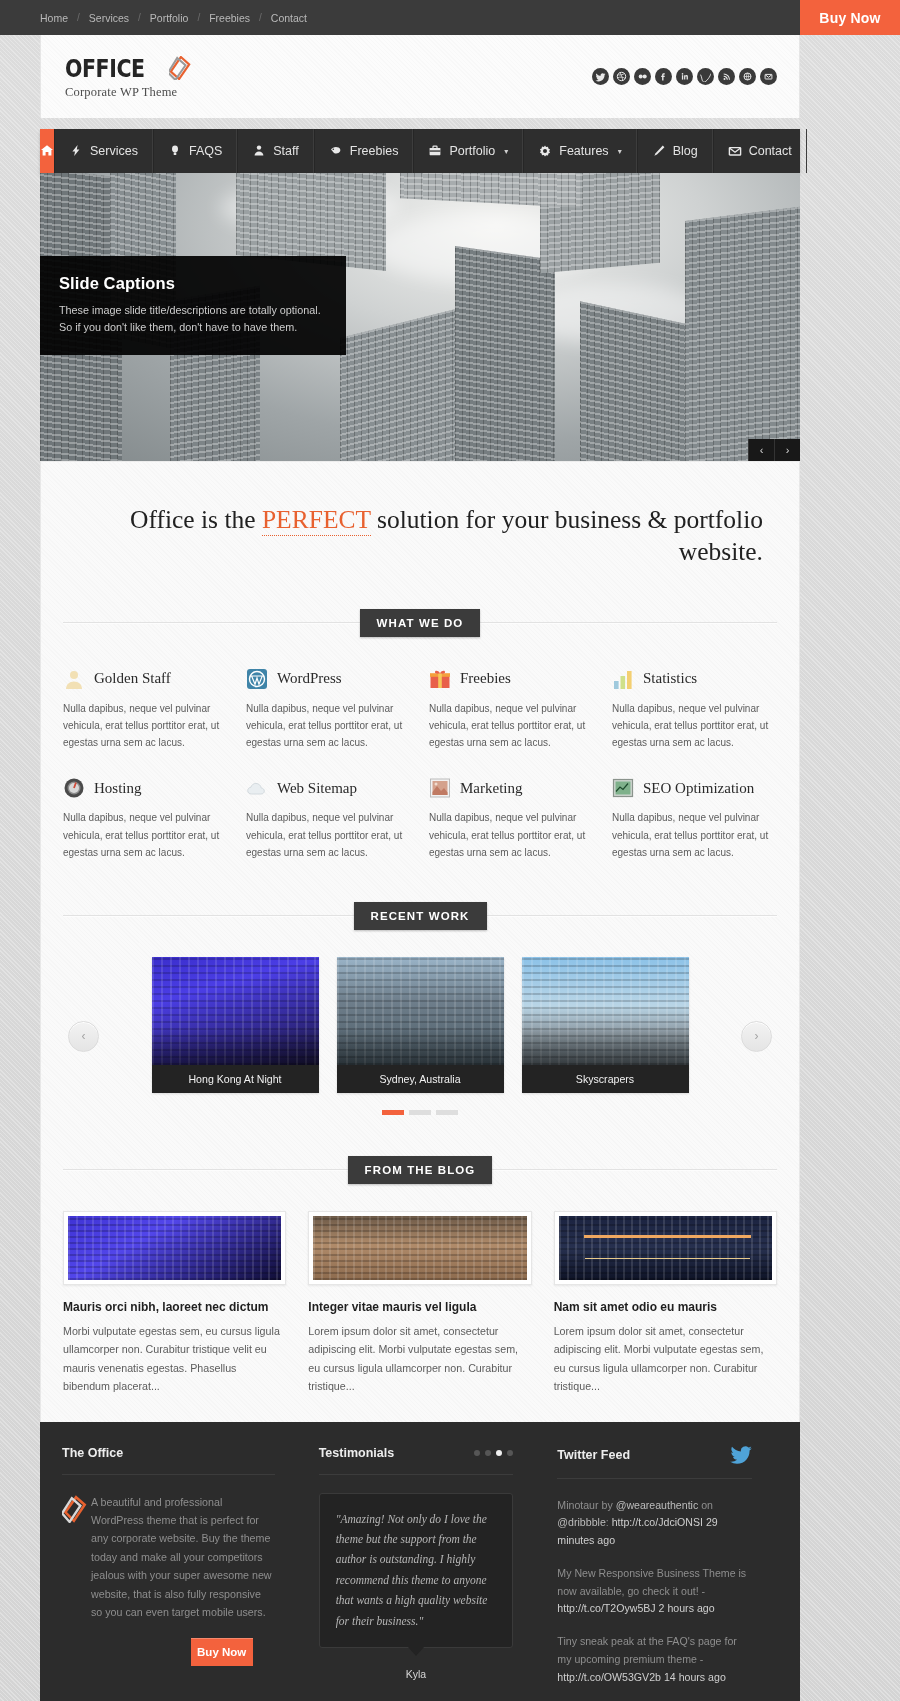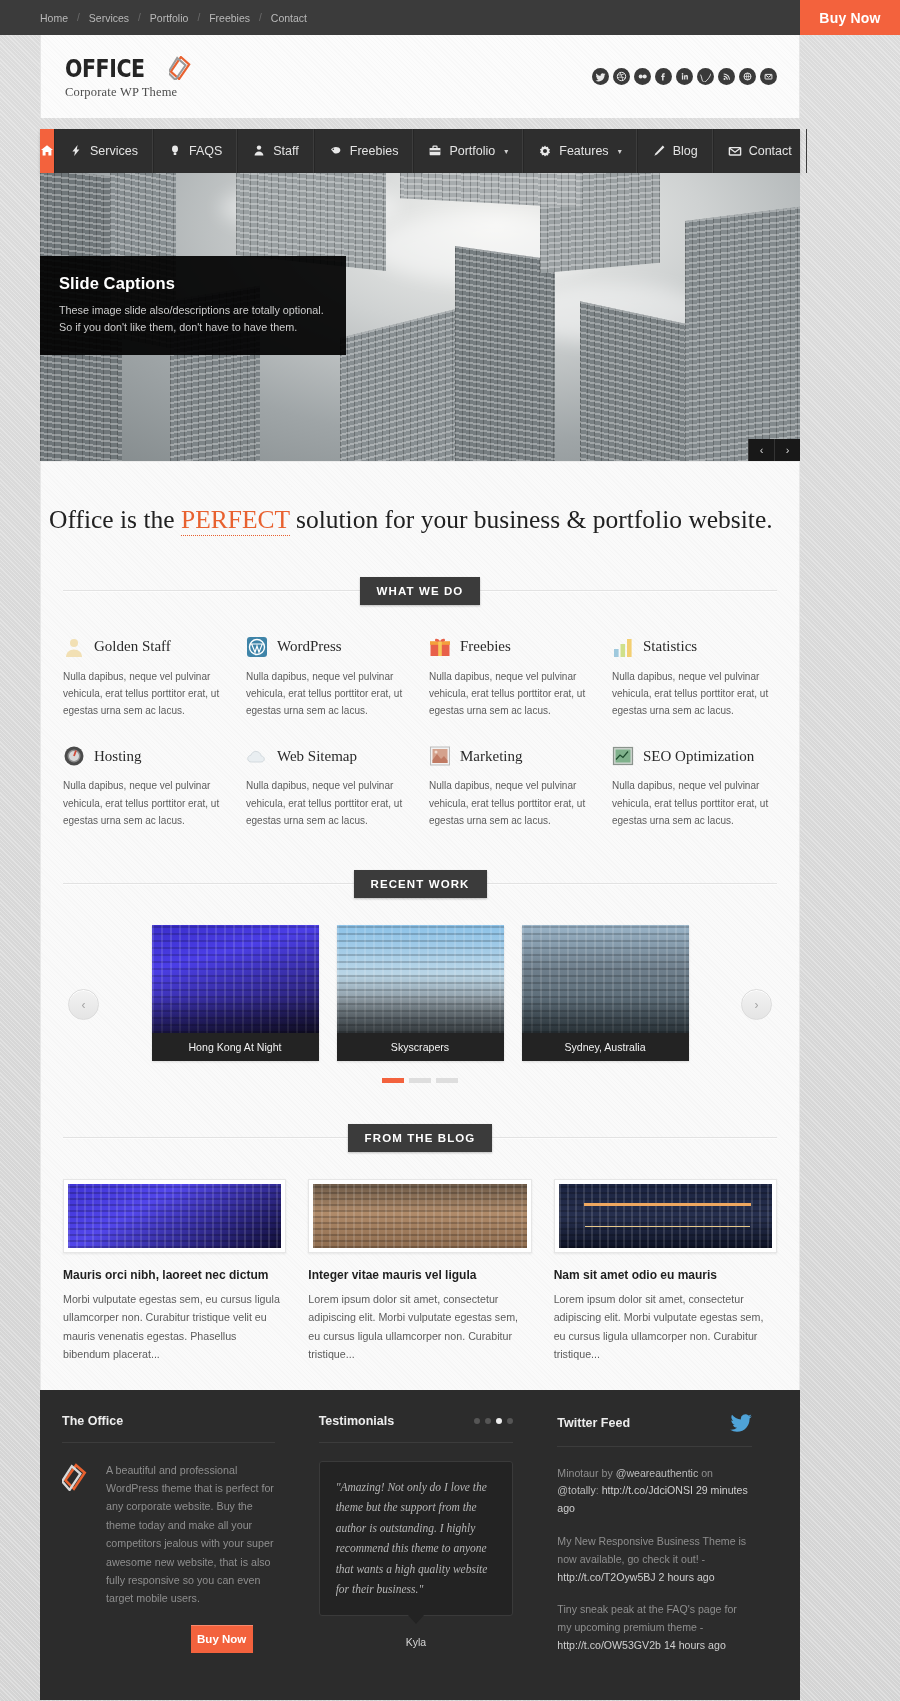--- a/index.html
+++ b/index.html
@@ -203,25 +203,25 @@
     margin: 0 40px;
     width: 760px;
     background: #fafafa;
     background-image: repeating-linear-gradient(45deg, rgba(0,0,0,0.017) 0 1px, transparent 1px 3px);
     border-left: 1px solid #e8e8e8;
     border-right: 1px solid #e8e8e8;
     border-top: 1px solid #ededed;
     padding-bottom: 26px;
   }
   .tagline {
-    text-align: left;
+    text-align: right;
     font-family: "Liberation Serif", serif;
     font-size: 25.5px;
     color: #212121;
-    padding: 42px 8px 0;
+    padding: 42px 36px 0;
     line-height: 1.25;
   }
   .tagline .hi {
     color: #e8612f;
     border-bottom: 1px dotted #e8612f;
     padding-bottom: 1px;
   }
 
   .sec-head {
     position: relative;
@@ -365,21 +365,21 @@
     color: #ededed;
     font-size: 12.5px;
     font-weight: bold;
     padding-bottom: 14px;
     border-bottom: 1px solid #3c3c3c;
     display: flex;
     align-items: center;
     justify-content: space-between;
   }
   .fbody { padding-top: 18px; }
-  .about-row { display: flex; gap: 18px; }
+  .about-row { display: flex; gap: 3px; }
   .about-text {
     font-size: 10.7px;
     line-height: 1.72;
     color: #8e8e8e;
   }
   .buy-now-foot {
     margin-top: 17px;
     background: #f3623d;
     color: #fff;
     font-size: 11.5px;
@@ -610,21 +610,21 @@
     <div class="bldg" style="left:196px;top:-30px;width:150px;height:120px;transform:skewY(6deg);background:#9aa0a2;"></div>
     <div class="bldg" style="left:300px;top:150px;width:120px;height:160px;transform:skewY(-14deg);background:#888f92;"></div>
     <div class="bldg" style="left:415px;top:80px;width:100px;height:230px;transform:skewY(8deg);background:#767d80;"></div>
     <div class="bldg" style="left:500px;top:-25px;width:120px;height:120px;transform:skewY(-5deg);background:#9ba1a3;"></div>
     <div class="bldg" style="left:540px;top:140px;width:110px;height:170px;transform:skewY(12deg);background:#7a8184;"></div>
     <div class="bldg" style="left:645px;top:40px;width:130px;height:260px;transform:skewY(-7deg);background:#838a8d;"></div>
     <div class="bldg" style="left:360px;top:-40px;width:180px;height:70px;transform:skewY(3deg);background:#a7acae;"></div>
 
     <div class="slide-caption">
       <h2>Slide Captions</h2>
-      <p>These image slide also/descriptions are totally optional. So if you don't like them, don't have to have them.</p>
+      <p>These image slide title/descriptions are totally optional. So if you don't like them, don't have to have them.</p>
     </div>
 
     <div class="slider-nav">
       <div class="slider-btn">‹</div>
       <div class="slider-btn">›</div>
     </div>
   </div>
 
   <div class="content">
 
@@ -736,32 +736,32 @@
       <div class="carousel-arrow right">›</div>
       <div id="carousel-items" style="display:flex;gap:18px;">
           <div class="pitem">
             <div class="pthumb" style="background:linear-gradient(165deg,#3a2ecb 0%,#4b3ee6 30%,#1b1640 100%)">
               <div style="position:absolute;inset:0;background-image:repeating-linear-gradient(90deg,rgba(255,255,255,.12) 0 2px,transparent 2px 9px),repeating-linear-gradient(0deg,rgba(0,0,0,.18) 0 2px,transparent 2px 7px);"></div>
               <div style="position:absolute;left:0;right:0;bottom:0;height:34%;background:linear-gradient(transparent,rgba(0,0,0,.45));"></div>
             </div>
             <div class="pcap">Hong Kong At Night</div>
           </div>
           <div class="pitem">
+            <div class="pthumb" style="background:linear-gradient(#9ab4c8 0%, #6f7f8c 40%, #4a5a64 100%)">
+              <div style="position:absolute;inset:0;background-image:repeating-linear-gradient(90deg,rgba(255,255,255,.12) 0 2px,transparent 2px 9px),repeating-linear-gradient(0deg,rgba(0,0,0,.18) 0 2px,transparent 2px 7px);"></div>
+              <div style="position:absolute;left:0;right:0;bottom:0;height:34%;background:linear-gradient(transparent,rgba(0,0,0,.45));"></div>
+            </div>
+            <div class="pcap">Sydney, Australia</div>
+          </div>
+          <div class="pitem">
             <div class="pthumb" style="background:linear-gradient(#8cc2e8 0%, #b9d5e6 45%, #8d9aa3 70%, #5f6a71 100%)">
               <div style="position:absolute;inset:0;background-image:repeating-linear-gradient(90deg,rgba(255,255,255,.12) 0 2px,transparent 2px 9px),repeating-linear-gradient(0deg,rgba(0,0,0,.18) 0 2px,transparent 2px 7px);"></div>
               <div style="position:absolute;left:0;right:0;bottom:0;height:34%;background:linear-gradient(transparent,rgba(0,0,0,.45));"></div>
             </div>
             <div class="pcap">Skyscrapers</div>
-          </div>
-          <div class="pitem">
-            <div class="pthumb" style="background:linear-gradient(#9ab4c8 0%, #6f7f8c 40%, #4a5a64 100%)">
-              <div style="position:absolute;inset:0;background-image:repeating-linear-gradient(90deg,rgba(255,255,255,.12) 0 2px,transparent 2px 9px),repeating-linear-gradient(0deg,rgba(0,0,0,.18) 0 2px,transparent 2px 7px);"></div>
-              <div style="position:absolute;left:0;right:0;bottom:0;height:34%;background:linear-gradient(transparent,rgba(0,0,0,.45));"></div>
-            </div>
-            <div class="pcap">Sydney, Australia</div>
           </div>
         </div>
     </div>
     <div class="dots" id="carousel-dots">
         <span class="dot active"></span>
         <span class="dot"></span>
         <span class="dot"></span>
       </div>
 
     <div class="sec-head">
@@ -835,21 +835,21 @@
     </div>
 
     <div class="fcol">
       <div class="fhead">
         <span>Twitter Feed</span>
         <svg width="22" height="18" viewBox="0 0 24 20">
           <path d="M24 2.5c-.9.4-1.8.7-2.8.8 1-.6 1.8-1.6 2.2-2.7-1 .6-2 1-3.1 1.2A4.9 4.9 0 0 0 11.9 6C7.9 5.8 4.4 3.9 2 .9c-.4.8-.7 1.6-.7 2.6 0 1.7.9 3.2 2.2 4.1-.8 0-1.6-.2-2.2-.6v.1c0 2.4 1.7 4.4 3.9 4.8-.4.1-.9.2-1.3.2-.3 0-.6 0-.9-.1.6 2 2.4 3.4 4.6 3.4A9.9 9.9 0 0 1 0 17.5a13.9 13.9 0 0 0 7.5 2.2c9.1 0 14-7.5 14-14v-.6c1-.7 1.8-1.6 2.5-2.6z" fill="#4fa3d8"></path>
         </svg>
       </div>
       <div class="fbody" id="twitter-feed">
-          <div class="tweet"><span>Minotaur by </span><span class="mention">@weareauthentic</span><span> on </span><span class="mention">@totally</span><span>:</span> <a href="#">http://t.co/JdciONSI</a> <span class="ago">29 minutes ago</span></div>
+          <div class="tweet"><span>Minotaur by </span><span class="mention">@weareauthentic</span><span> on </span><span class="mention">@dribbble</span><span>:</span> <a href="#">http://t.co/JdciONSI</a> <span class="ago">29 minutes ago</span></div>
           <div class="tweet"><span>My New Responsive Business Theme is now available, go check it out! - </span> <a href="#">http://t.co/T2Oyw5BJ</a> <span class="ago">2 hours ago</span></div>
           <div class="tweet"><span>Tiny sneak peak at the FAQ's page for my upcoming premium theme - </span> <a href="#">http://t.co/OW53GV2b</a> <span class="ago">14 hours ago</span></div>
         </div>
     </div>
 
   </div>
 
 </div>
 
 </body></html>

